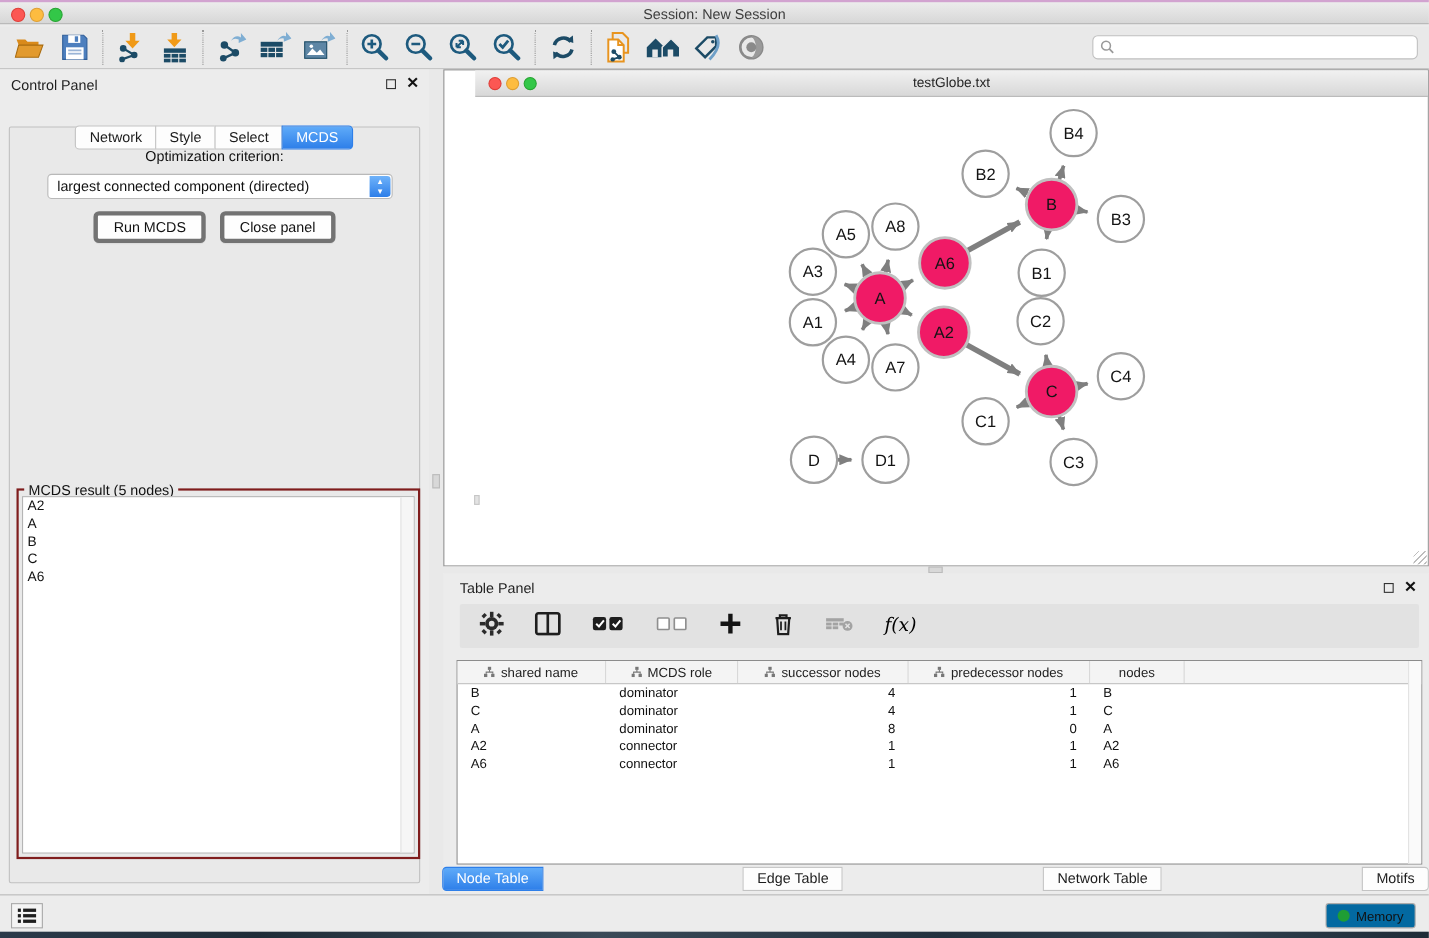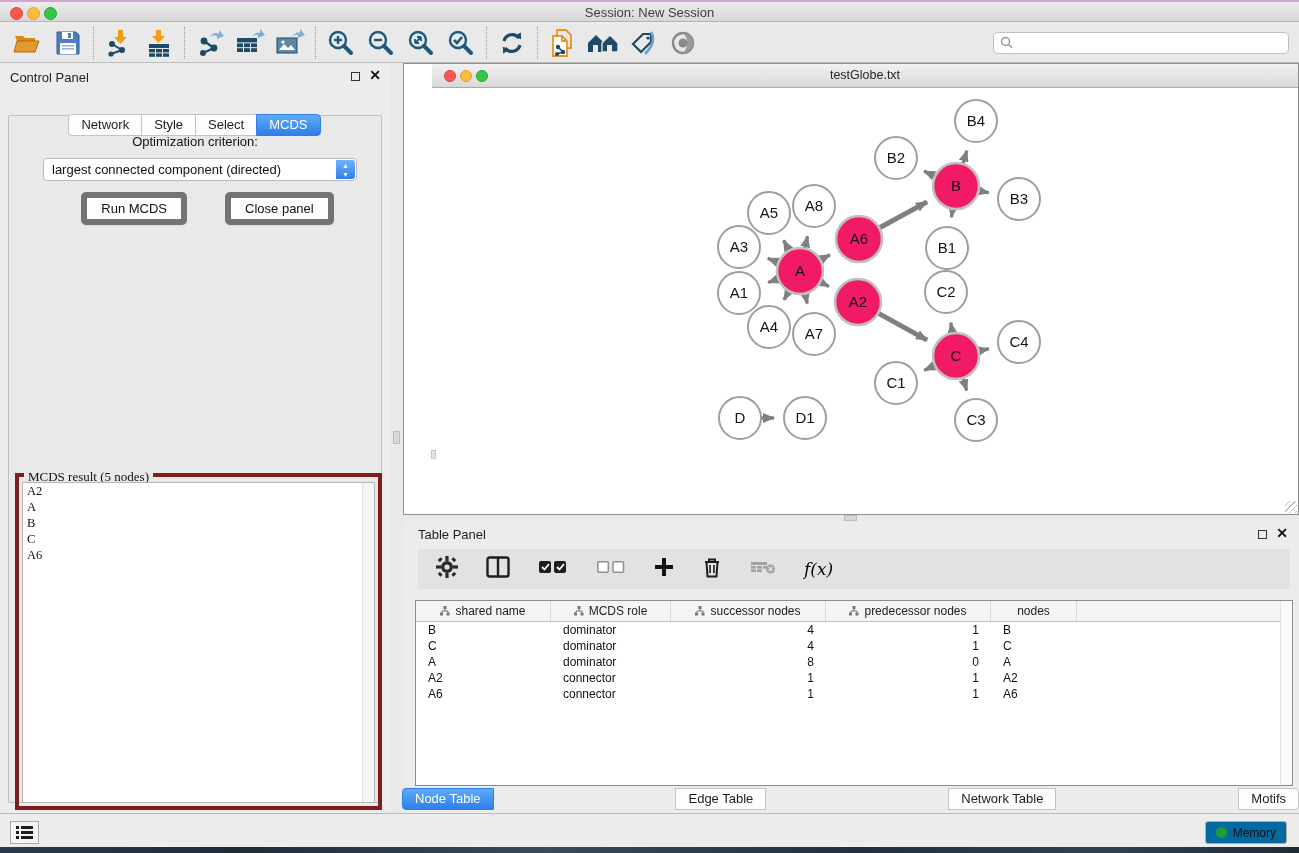--- a/index.html
+++ b/index.html
@@ -48,25 +48,25 @@
   .cp-body { position:absolute; left:8px; top:52px; width:374px; height:688px;
     background:#E9E9E9; border:1px solid #C0C0C0; border-radius:2px; }
   .opt-label { position:absolute; left:0; right:0; top:18px; text-align:center; font-size:13px; color:#111; }
   .mac-select { position:absolute; left:34px; top:42px; width:314px; height:23px; background:#fff;
     border:1px solid #B9B9B9; border-radius:4px; font-size:13px; color:#111;
     display:flex; align-items:center; padding-left:8px; }
   .sel-stepper { position:absolute; right:1px; top:1px; bottom:1px; width:19px; border-radius:0 3px 3px 0;
     background:linear-gradient(#6FB3FA,#2E7FE9); color:#fff; font-size:7px; line-height:7px;
     display:flex; flex-direction:column; align-items:center; justify-content:center; gap:2px; }
   .btn-row { position:absolute; left:0; right:0; top:76px; display:flex; justify-content:center; gap:13px; }
-  .mac-btn { background:#FEFEFE; border:6px solid #737373; border-radius:5px; padding:3px 14px;
-    font-size:13px; color:#111; box-shadow:0 1px 0 rgba(0,0,0,0.05);margin-left:25px; }
-
-  .group-box { position:absolute; left:6px; top:357px; width:367px; height:337px;
-    border:4px solid #7f1d1d;font-family:Liberation Serif, serif; }
+  .mac-btn { background:#FEFEFE; border:4px solid #737373; border-radius:5px; padding:3px 14px;
+    font-size:13px; color:#111; box-shadow:0 1px 0 rgba(0,0,0,0.05); }
+
+  .group-box { position:absolute; left:6px; top:328px; width:367px; height:337px;
+    border:2px solid #7f1d1d; }
   .group-legend { position:absolute; left:5px; top:-8px; background:#E9E9E9; padding:0 4px;
     font-size:13px; color:#111; }
   .mcds-list { position:absolute; left:3px; top:5px; right:3px; bottom:3px; background:#fff;
     border:1px solid #B5B5B5; overflow:hidden; }
   .mcds-list .item { font-size:12.5px; color:#111; line-height:16px; padding-left:4px; }
   .list-scroll { position:absolute; right:0; top:0; bottom:0; width:12px; background:#F6F6F6;
     border-left:1px solid #E2E2E2; }
 
   
   .v-divider { position:absolute; left:390px; top:63px; width:13px; height:750px; background:#E9E9E9; }

